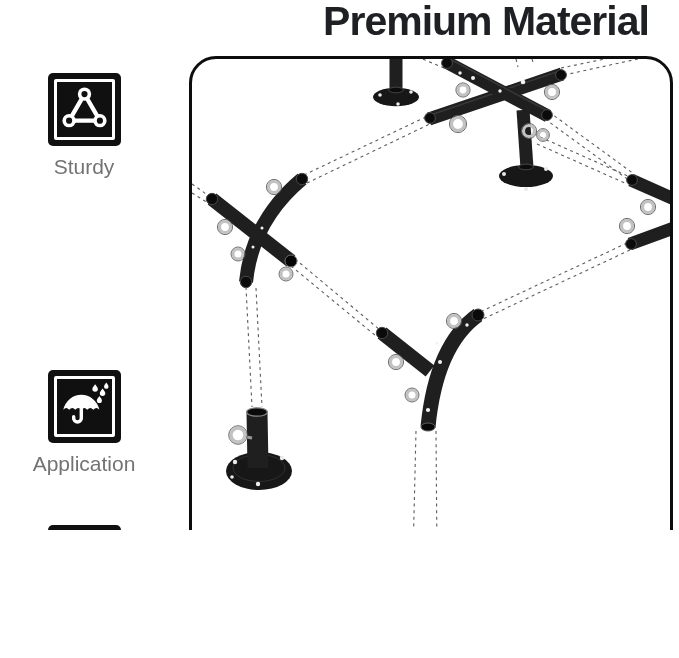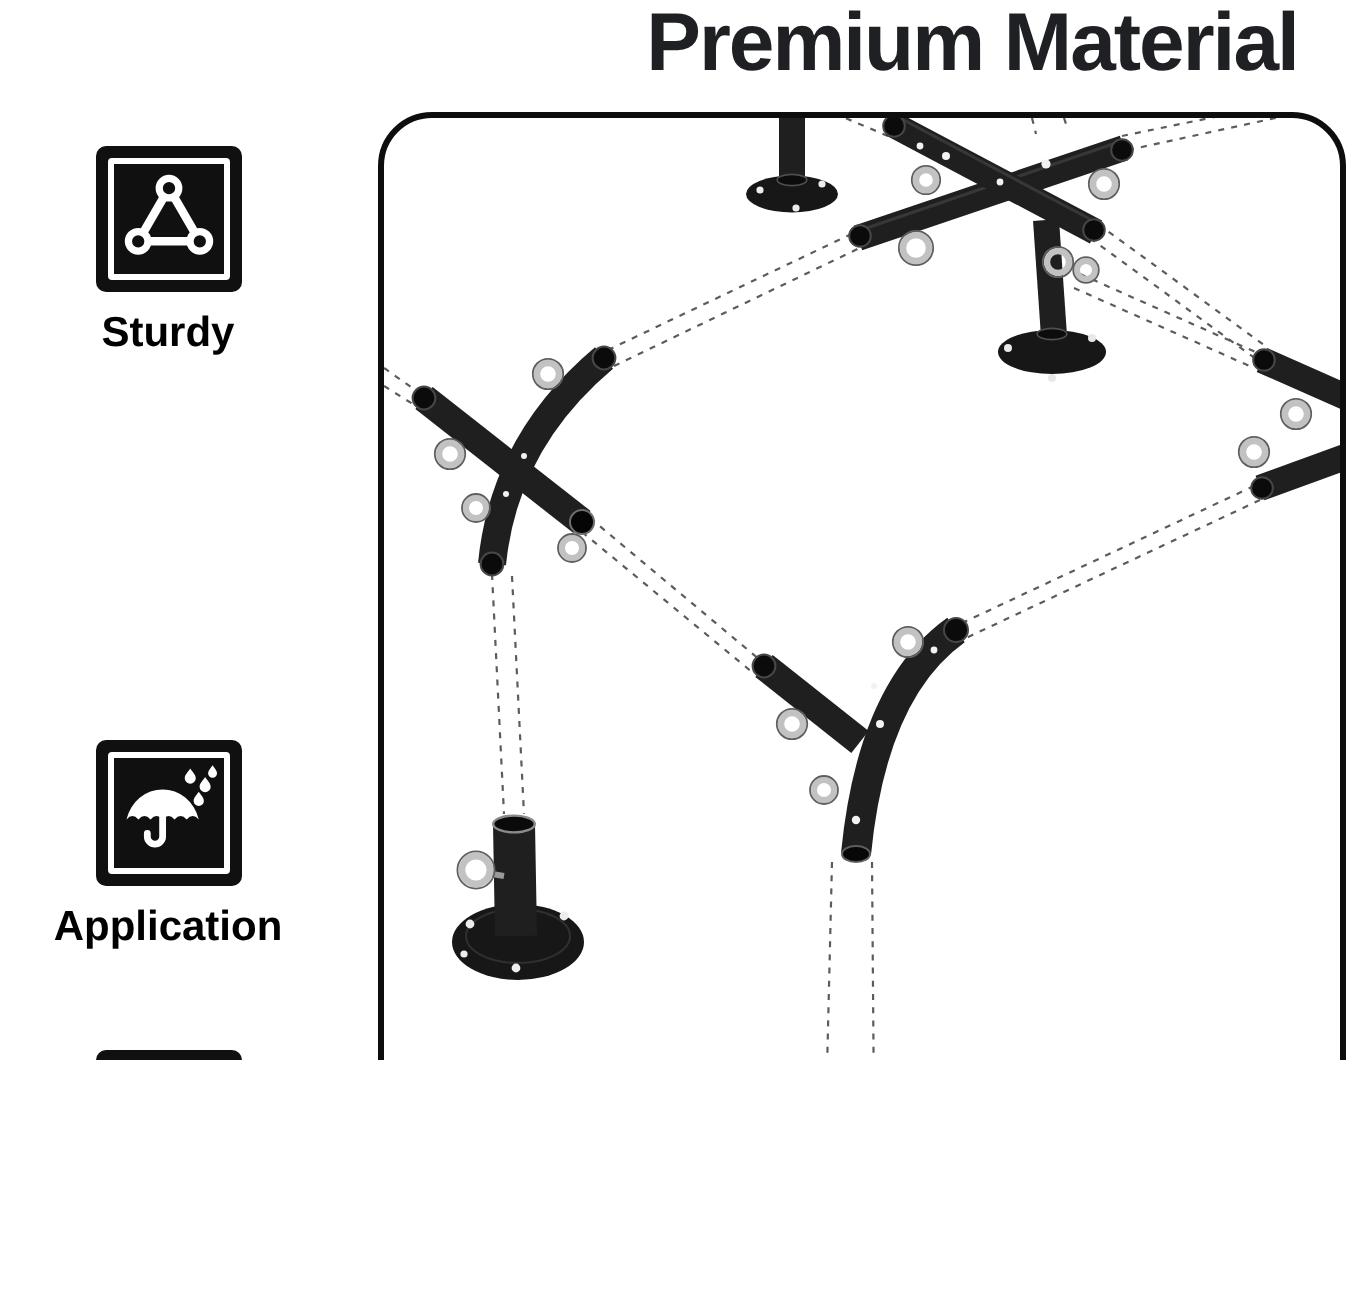--- a/index.html
+++ b/index.html
@@ -17,21 +17,21 @@
     display:flex;flex-direction:column;align-items:center;
   }
   .feature .icon-box{
     position:relative;width:73px;height:73px;background:#101010;border-radius:5px;
   }
   .feature .icon-box::before{
     content:"";position:absolute;inset:6px;border:3px solid #ffffff;border-radius:2px;
   }
   .feature .icon-box svg{position:absolute;left:11px;top:11px;width:51px;height:51px;}
   .feature .label{
-    margin-top:9px;font-size:21px;line-height:24px;font-weight:700;color:#000000;
+    margin-top:9px;font-size:21px;line-height:24px;font-weight:400;color:#737373;
     white-space:nowrap;text-align:center;
   }
   .f1{top:73px}.f2{top:222px}.f3{top:370px}.f4{top:525px}
   .frame{
     position:absolute;left:189px;top:56px;width:478px;height:589px;
     border:3px solid #0d0d0d;border-radius:27px;overflow:hidden;background:#ffffff;
   }
   .frame svg{display:block;width:478px;height:589px;}
 </style>
 </head>

